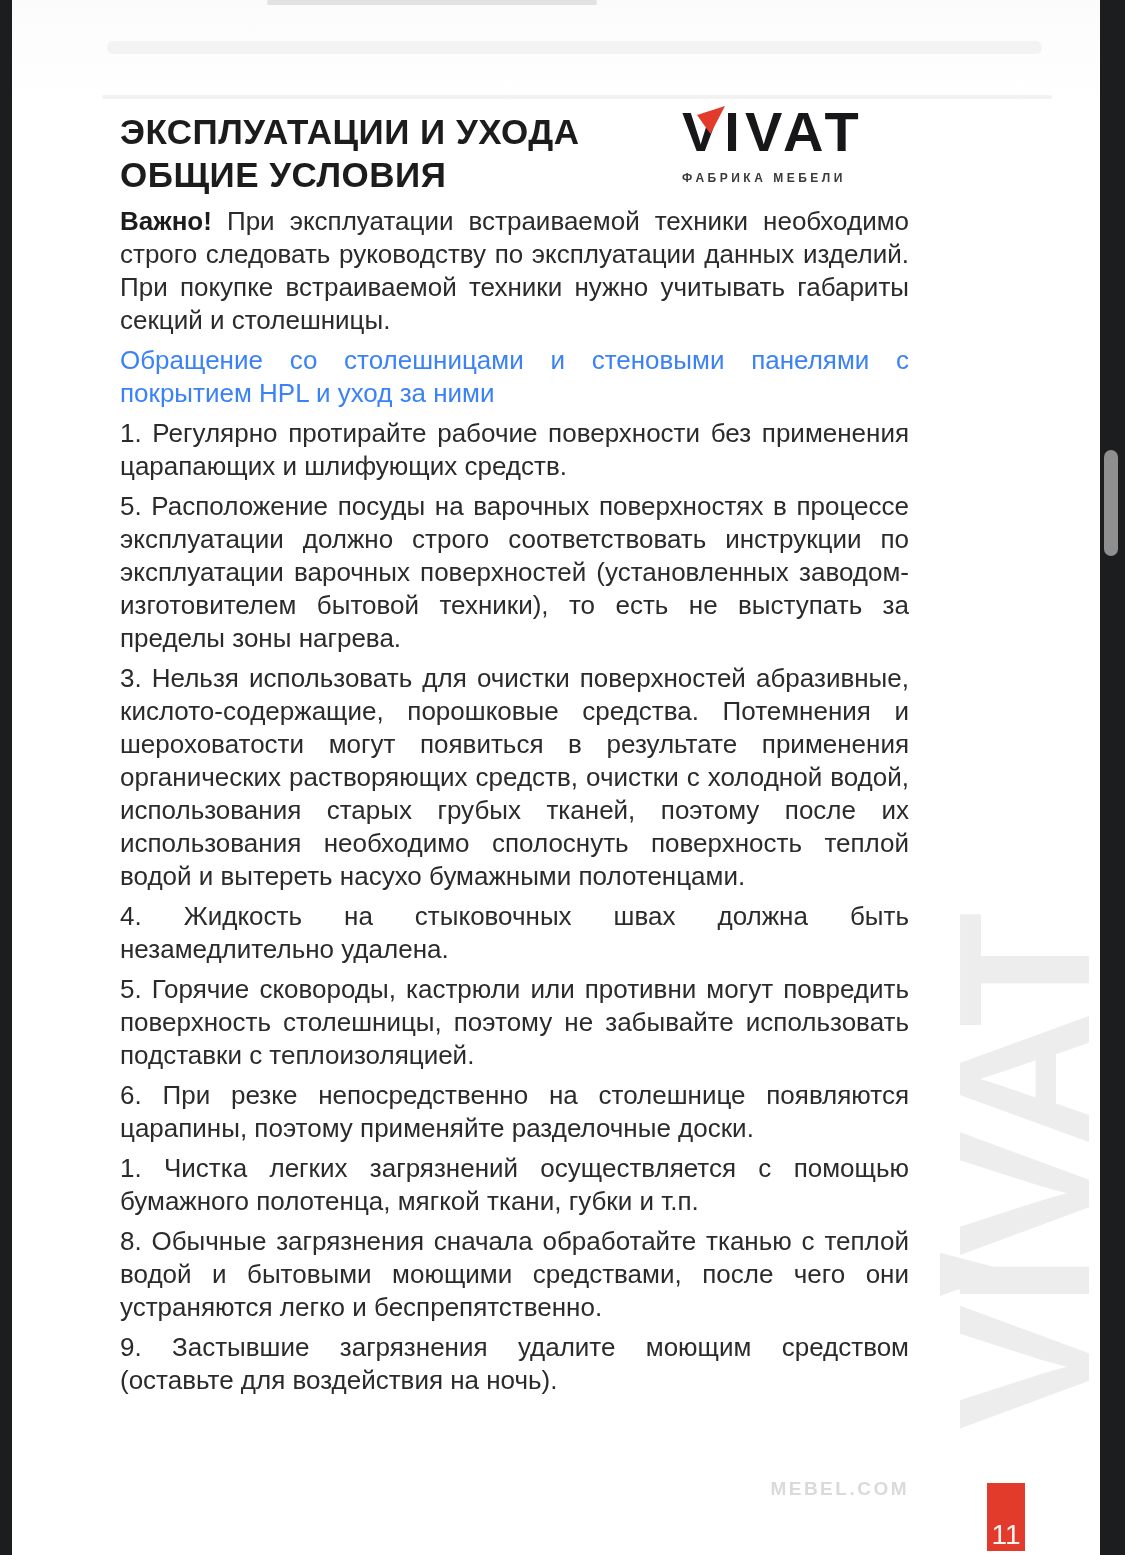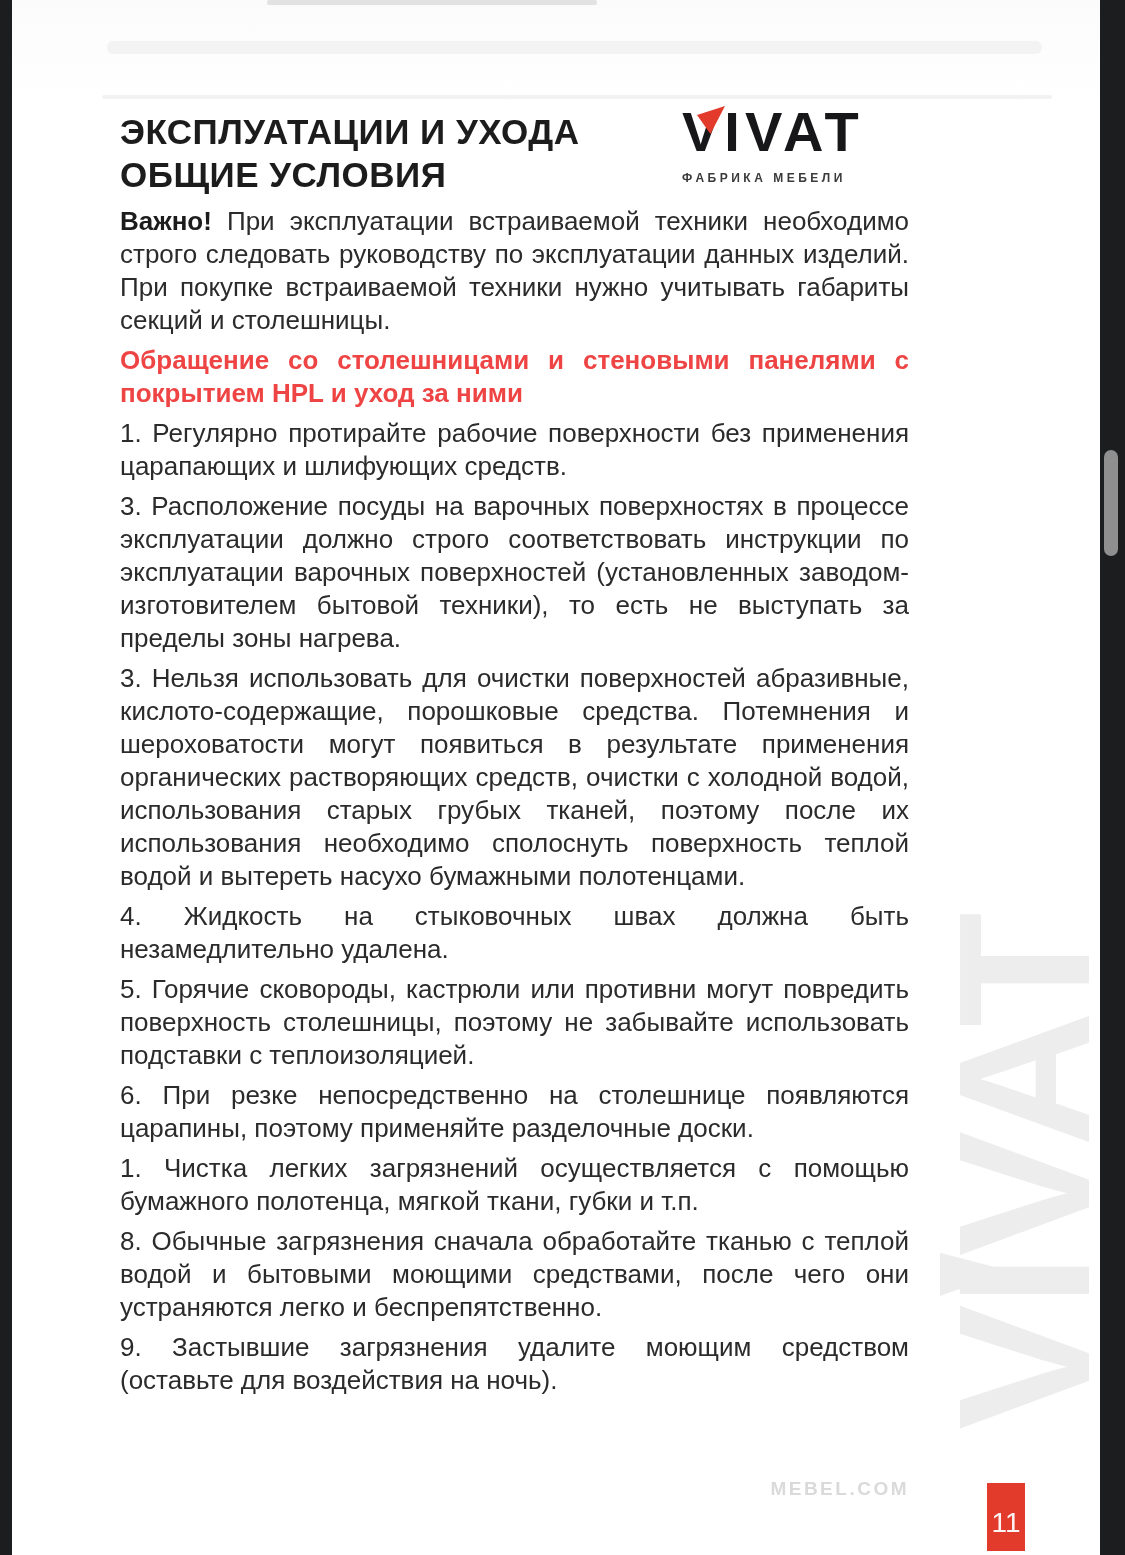--- a/index.html
+++ b/index.html
@@ -66,21 +66,21 @@
 
   
   .body-text {
     position: absolute; left: 108px; top: 205px; width: 789px;
     font-size: 26px; line-height: 33px; color: #2b2b2b;
     text-align: justify; z-index: 10;
   }
   .body-text p { margin-top: 7px; }
   .body-text p:first-child { margin-top: 0; }
   .intro-label { font-weight: 700; color: #1c1c1c; }
-  .section-heading { margin-top: 9px; font-weight: 700; color: #ef4444; }
+  .section-heading { margin-top: 9px; font-weight: 400; color: #3b82f6; }
   .section-note { margin-top: 0 !important; }
 
   
   .watermark {
     position: absolute; left: 1012px; top: 1172px;
     transform: translate(-50%, -50%) rotate(-90deg);
     font-size: 188px; font-weight: 700; letter-spacing: -2px;
     color: #ededed; white-space: nowrap; z-index: 1;
   }
   .watermark-flag {
@@ -90,21 +90,21 @@
   }
 
   
   .footer-site {
     position: absolute; left: 108px; top: 1478px; width: 789px;
     text-align: right; font-size: 19px; font-weight: 700;
     letter-spacing: 2.5px; color: #dadada; z-index: 10;
   }
   .page-badge {
     position: absolute; left: 975px; top: 1483px; width: 38px; height: 68px;
-    display: flex; align-items: center; justify-content: center;
+    display: flex; align-items: flex-end; justify-content: center;
     z-index: 10;
   }
   .page-badge span {
     margin-top: 12px; font-size: 28px; font-weight: 400; color: #ffffff; opacity: 0.95;
   }
 </style>
 </head>
 <body>
 
 <div class="screen">
@@ -125,21 +125,21 @@
     <div class="logo">
       <div class="logo-wordmark">VIVAT</div>
       <div class="logo-flag" style="background:#e23b2c"></div>
       <div class="logo-tagline">ФАБРИКА МЕБЕЛИ</div>
     </div>
 
     <div class="body-text">
       <p><span class="intro-label">Важно!</span> <span>При эксплуатации встраиваемой техники необходимо строго следовать руководству по эксплуатации данных изделий. При покупке встраиваемой техники нужно учитывать габариты секций и столешницы.</span></p>
       <p class="section-heading">Обращение со столешницами и стеновыми панелями с покрытием HPL и уход за ними</p>
       <p>1. Регулярно протирайте рабочие поверхности без применения царапающих и шлифующих средств.</p>
-      <p>3. Расположение посуды на варочных поверхностях в процессе эксплуатации должно строго соответствовать инструкции по эксплуатации варочных поверхностей (установленных заводом-изготовителем бытовой техники), то есть не выступать за пределы зоны нагрева.</p>
+      <p>5. Расположение посуды на варочных поверхностях в процессе эксплуатации должно строго соответствовать инструкции по эксплуатации варочных поверхностей (установленных заводом-изготовителем бытовой техники), то есть не выступать за пределы зоны нагрева.</p>
       <p>3. Нельзя использовать для очистки поверхностей абразивные, кислото-содержащие, порошковые средства. Потемнения и шероховатости могут появиться в результате применения органических растворяющих средств, очистки с холодной водой, использования старых грубых тканей, поэтому после их использования необходимо сполоснуть поверхность теплой водой и вытереть насухо бумажными полотенцами.</p>
       <p>4. Жидкость на стыковочных швах должна быть незамедлительно удалена.</p>
       <p>5. Горячие сковороды, кастрюли или противни могут повредить поверхность столешницы, поэтому не забывайте использовать подставки с теплоизоляцией.</p>
       <p>6. При резке непосредственно на столешнице появляются царапины, поэтому применяйте разделочные доски.</p>
       <p>1. Чистка легких загрязнений осуществляется с помощью бумажного полотенца, мягкой ткани, губки и т.п.</p>
       <p>8. Обычные загрязнения сначала обработайте тканью с теплой водой и бытовыми моющими средствами, после чего они устраняются легко и беспрепятственно.</p>
       <p>9. Застывшие загрязнения удалите моющим средством (оставьте для воздействия на ночь).</p>
     </div>
 
     <div class="watermark">VIVAT</div>

